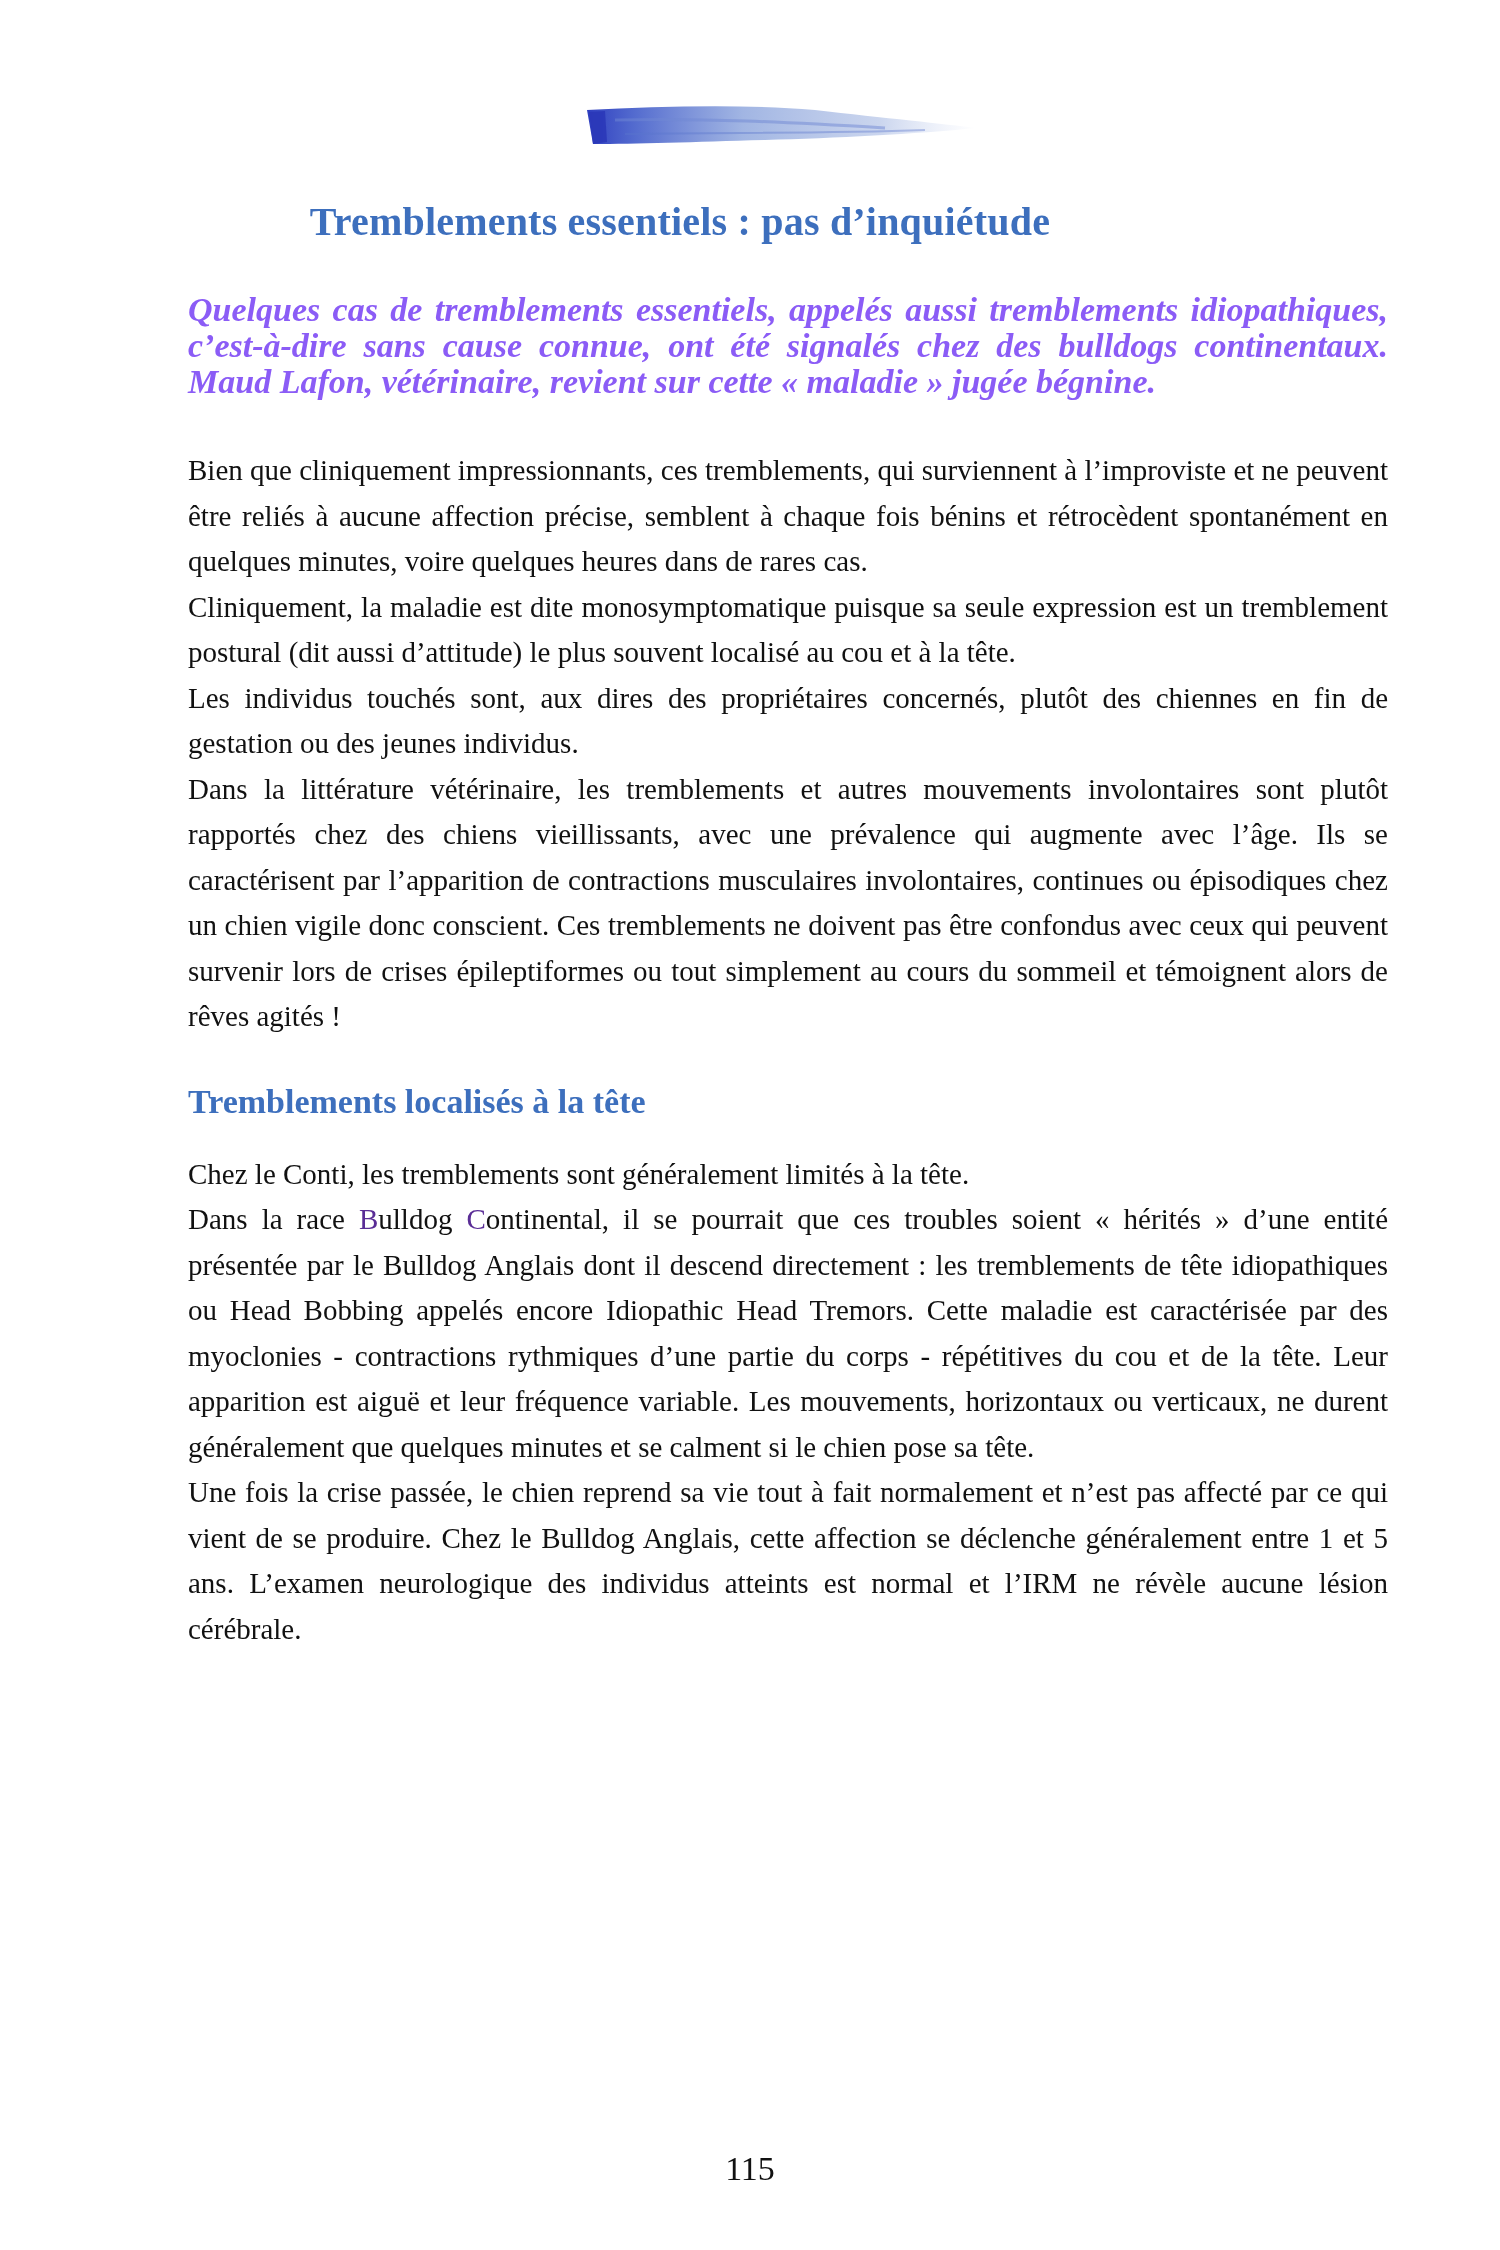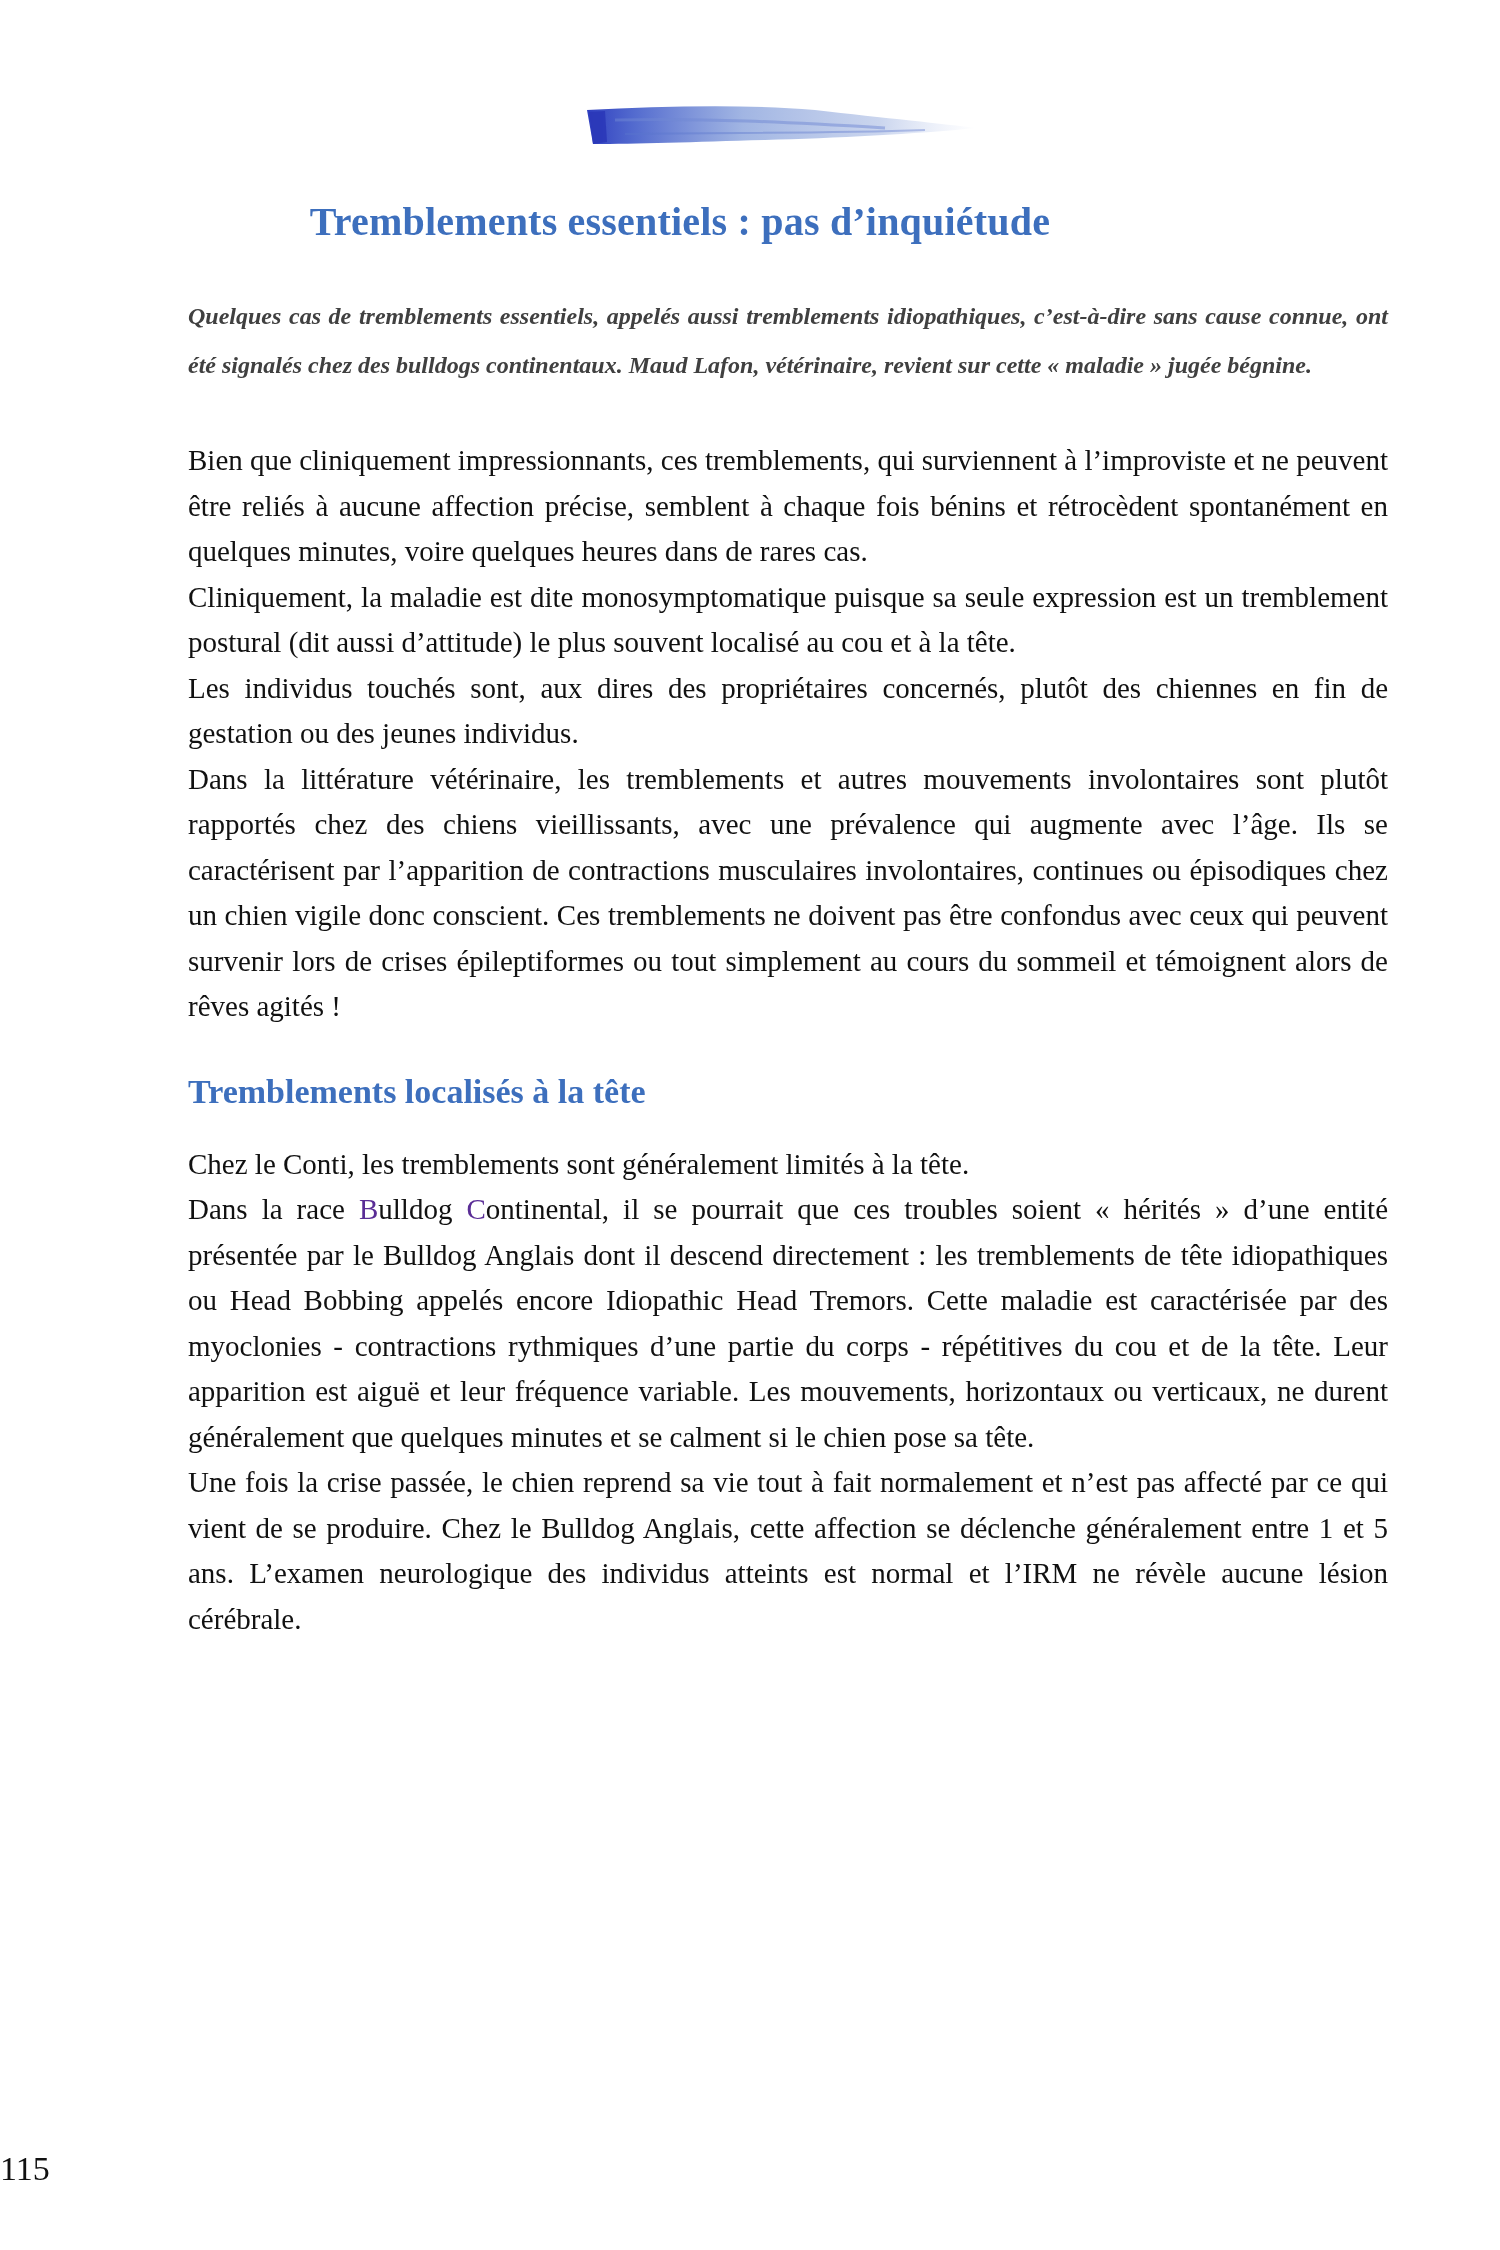--- a/index.html
+++ b/index.html
@@ -32,23 +32,23 @@
     }
     .content {
       position: absolute;
       left: 188px;
       width: 1200px;
       top: 292px;
     }
     .lead {
       font-style: italic;
       font-weight: bold;
-      font-size: 24px;
-      line-height: 49px;
-      color: #404040;
+      font-size: 34px;
+      line-height: 36px;
+      color: #8b5cf6;
       text-align: justify;
       margin: 0;
     }
     .body-text {
       font-size: 29px;
       line-height: 45.5px;
       text-align: justify;
       margin: 0;
       color: #111111;
     }
@@ -59,21 +59,21 @@
       color: #3d6fbd;
       margin: 40px 0 28px 0;
       line-height: 44px;
     }
     .accent-letter { color: #5a2d96; }
     .page-number {
       position: absolute;
       left: 0;
       width: 1500px;
       top: 2150px;
-      text-align: left;
+      text-align: center;
       font-size: 34px;
       color: #111111;
     }
   </style>
 </head>
 <body>
 
 <svg class="brush" viewBox="0 0 400 55" xmlns="http://www.w3.org/2000/svg">
   <defs>
     <linearGradient id="bg" x1="0" x2="1" y1="0" y2="0">

